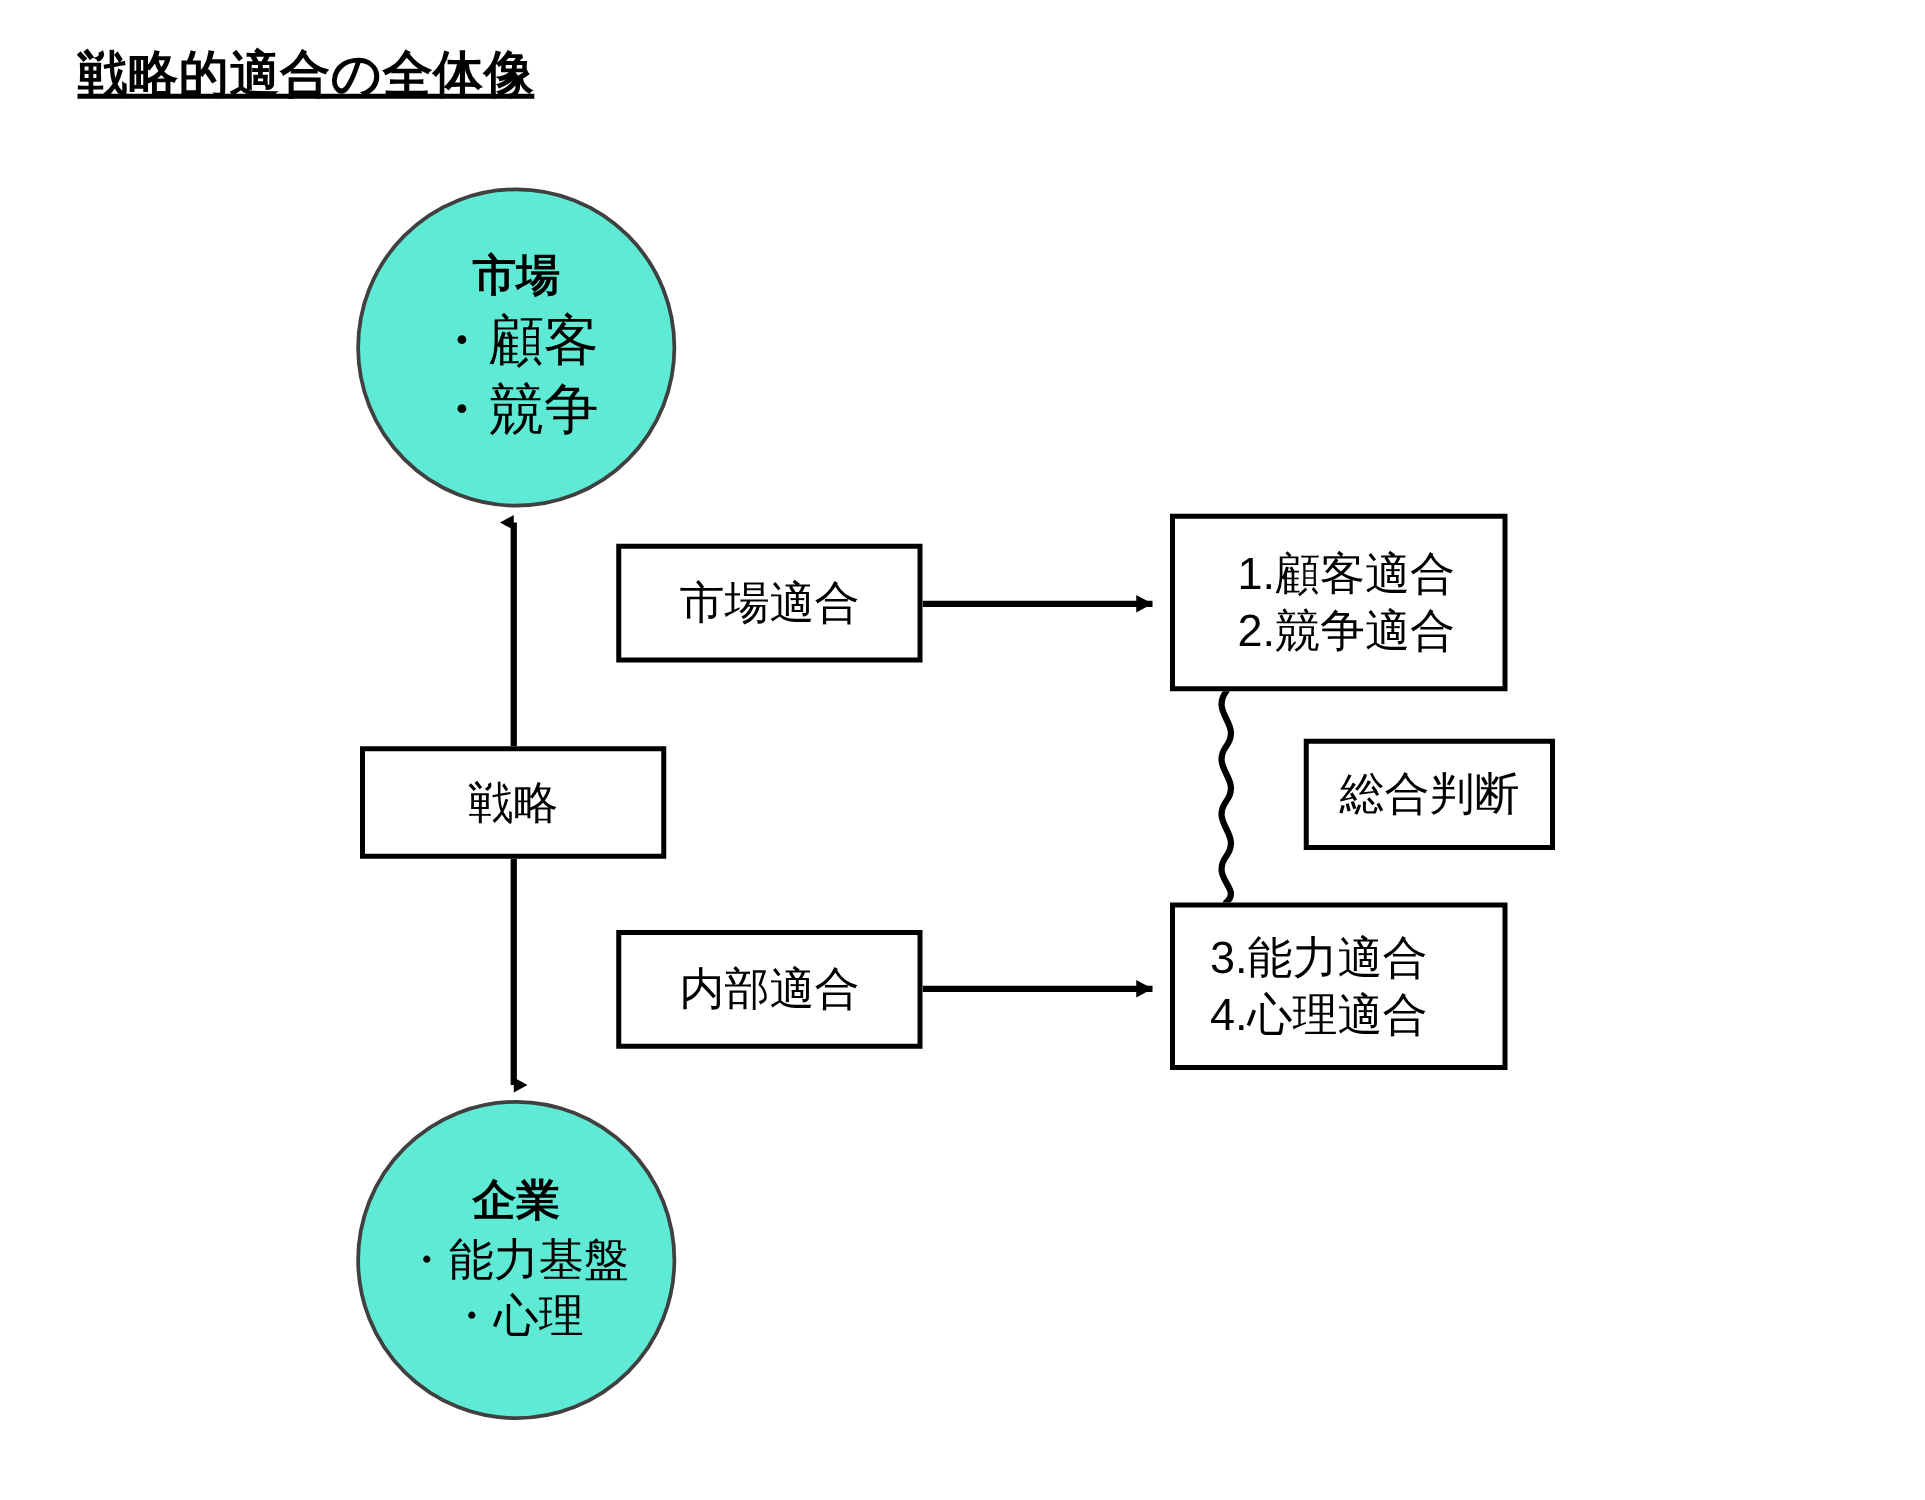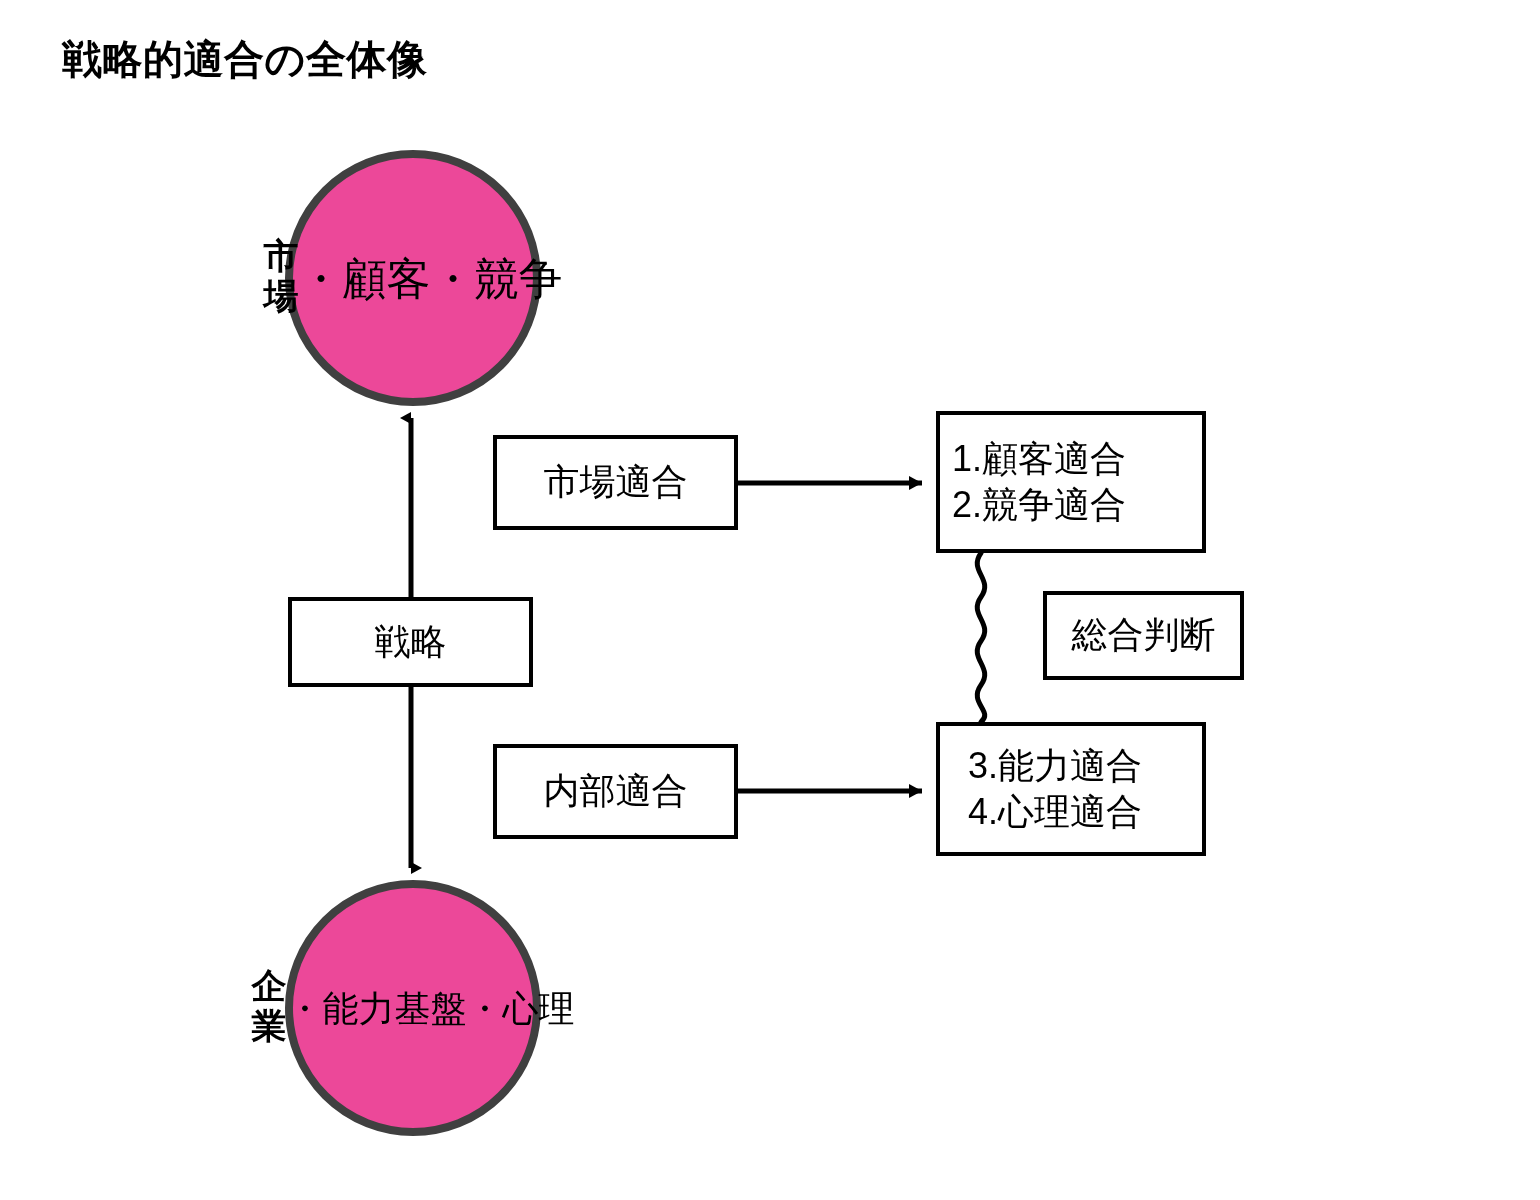--- a/index.html
+++ b/index.html
@@ -23,31 +23,32 @@
     height: 1200px;
   }
   .page-title {
     position: absolute;
     left: 62px;
     top: 32px;
     font-size: 40px;
     font-weight: bold;
     letter-spacing: 0.5px;
     white-space: nowrap;
+    text-decoration: underline;
   }
 
   
   .circle {
     position: absolute;
     border-radius: 50%;
-    background: #ec4899;
-    border: 8px solid #404040;
+    background: #5eead4;
+    border: 3px solid #404040;
     box-sizing: border-box;
     display: flex;
-    flex-direction: row;
+    flex-direction: column;
     align-items: center;
     justify-content: center;
   }
   .circle .c-title {
     font-size: 35px;
     font-weight: bold;
     line-height: 1.15;
     margin-bottom: 4px;
   }
   .circle .c-item {
@@ -71,21 +72,21 @@
     justify-content: center;
     font-size: 36px;
     line-height: 1.28;
     white-space: nowrap;
   }
   .rect .r-line { display: block; }
 
   #box-strategy      { left: 288px; top: 597px;  width: 245px; height: 90px;  font-size: 36px; }
   #box-market-fit    { left: 493px; top: 435px;  width: 245px; height: 95px;  }
   #box-internal-fit  { left: 493px; top: 744px;  width: 245px; height: 95px;  }
-  #box-fit-top       { left: 936px; top: 411px;  width: 270px; height: 142px; align-items: flex-start; padding-left: 12px; }
+  #box-fit-top       { left: 936px; top: 411px;  width: 270px; height: 142px; align-items: center; padding-left: 12px; }
   #box-fit-bottom    { left: 936px; top: 722px;  width: 270px; height: 134px; align-items: flex-start; padding-left: 28px; }
   #box-overall       { left: 1043px; top: 591px; width: 201px; height: 89px; }
 
   
   svg.connectors {
     position: absolute;
     left: 0; top: 0;
     width: 1540px;
     height: 1200px;
     pointer-events: none;

